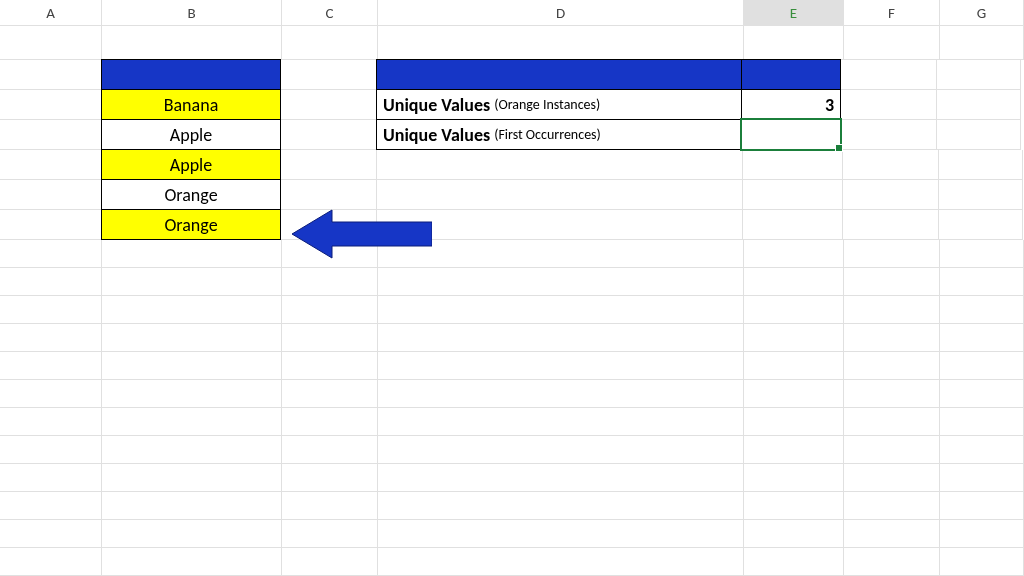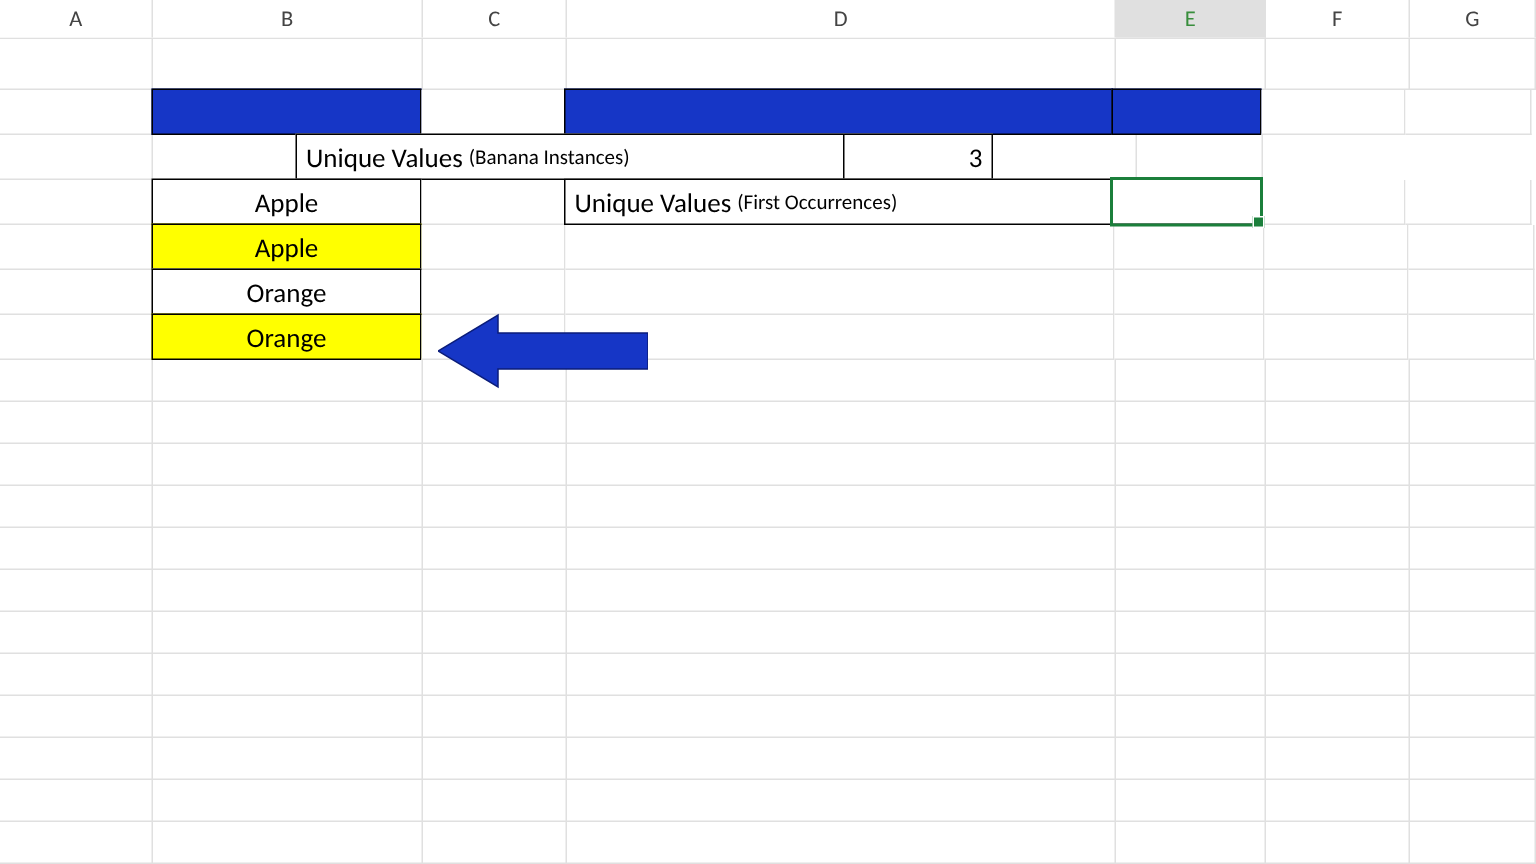--- a/index.html
+++ b/index.html
@@ -59,21 +59,21 @@
       border: 1px solid #000 !important;
       margin: -1px 0 0 -1px;
     }
     .black-border {
       border: 1px solid #000 !important;
       margin: -1px 0 0 -1px;
     }
     .yellow-bg { background: #ffff00 !important; }
     .center { justify-content: center; }
     .right { justify-content: flex-end; }
-    .bold { font-weight: normal; }
+    .bold { font-weight: bold; }
     .active-cell {
       outline: 2px solid #1b7f3b;
       outline-offset: -1px;
       z-index: 2;
     }
     .active-cell::after {
       content: "";
       position: absolute;
       right: -3px;
       bottom: -3px;
@@ -120,24 +120,25 @@
     <div class="cell blue-header" style="width:180px"></div>
     <div class="cell" style="width:96px"></div>
     <div class="cell blue-header" style="width:366px"></div>
     <div class="cell blue-header" style="width:100px"></div>
     <div class="cell" style="width:96px"></div>
     <div class="cell" style="width:84px"></div>
   </div>
 
   <div class="row" style="height:30px">
     <div class="cell" style="width:102px"></div>
+    <div class="cell black-border yellow-bg center" style="width:180px">Banana</div>
     <div class="cell" style="width:96px"></div>
     <div class="cell black-border" style="width:366px">
       <span class="bold">Unique Values</span>
-      <span class="small-text">(Banana Instances)</span>
+      <span class="small-text">(Orange Instances)</span>
     </div>
     <div class="cell black-border right bold" style="width:100px">3</div>
     <div class="cell" style="width:96px"></div>
     <div class="cell" style="width:84px"></div>
   </div>
 
   <div class="row" style="height:30px">
     <div class="cell" style="width:102px"></div>
     <div class="cell black-border center" style="width:180px">Apple</div>
     <div class="cell" style="width:96px"></div>

